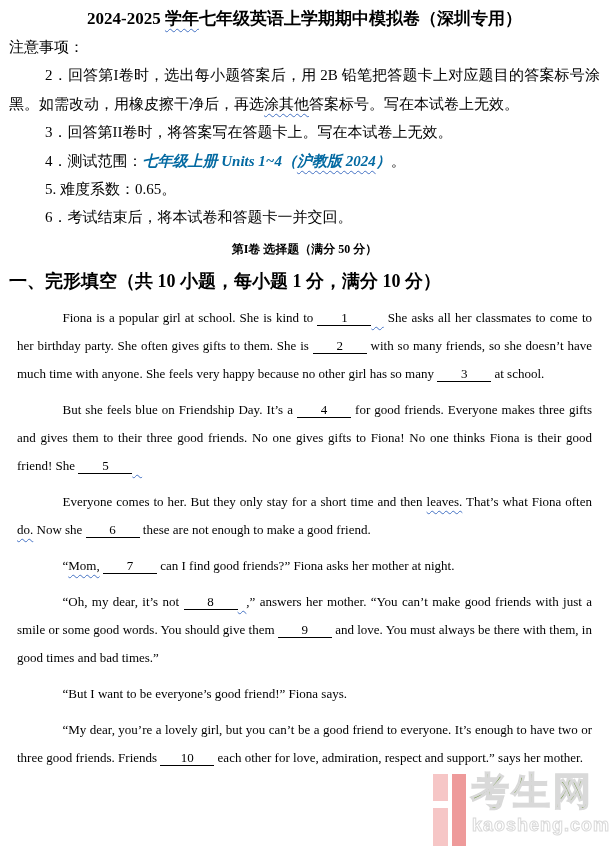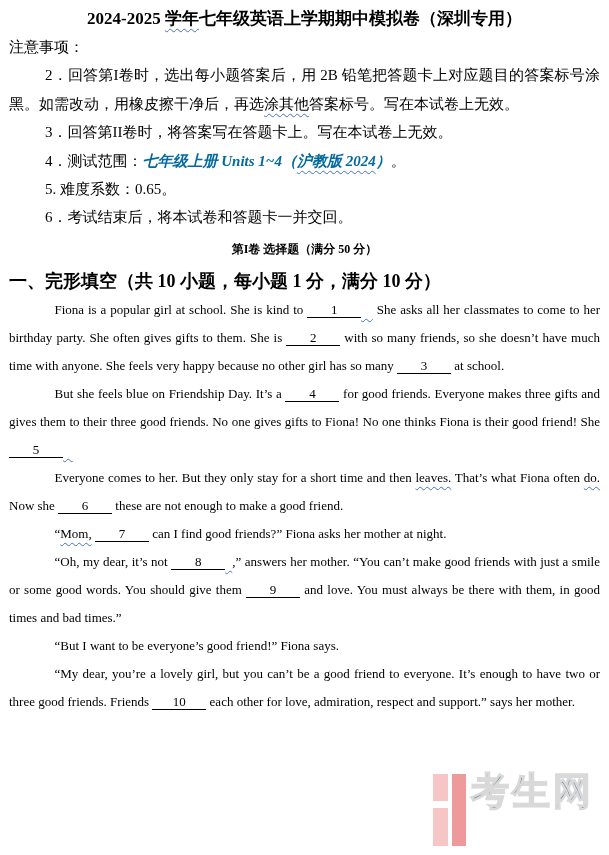--- a/index.html
+++ b/index.html
@@ -18,21 +18,21 @@
   .cn{font-size:15px;line-height:28.4px;margin:0;text-align:justify;}
   .cn.ind{text-indent:2.4em;}
   .section-heading{
     text-align:center;font-weight:bold;font-size:12px;line-height:35px;margin:0;
   }
   .cloze-heading{
     font-weight:bold;font-size:18px;line-height:29px;margin:0;
   }
   .instr{font-size:13.2px;line-height:28.4px;margin:0;text-align:justify;}
   .en{
-    font-size:13px;line-height:28px;margin:0;text-align:justify;
+    font-size:13px;line-height:28px;margin:8px;text-align:justify;
     text-indent:3.5em;
   }
   .sq{
     text-decoration-line:underline;
     text-decoration-style:wavy;
     text-decoration-color:#4472c4;
     text-decoration-thickness:1px;
     text-underline-offset:4px;
   }
   .red{color:#0369a1;font-weight:bold;font-style:italic;}
@@ -44,37 +44,38 @@
   
   .watermark{position:absolute;left:433px;top:772px;width:170px;height:78px;z-index:0;}
   .wm-bar{position:absolute;}
   .wm-bar1a{left:0;top:2px;width:15px;height:27px;background:#f6c6c6;}
   .wm-bar1b{left:0;top:36px;width:15px;height:38px;background:#f6c6c6;}
   .wm-bar2{left:19px;top:2px;width:14px;height:72px;background:#ee9a9a;}
   .wm-cn{
     position:absolute;left:38px;top:-3px;
     font-family:"Liberation Sans","DejaVu Sans",sans-serif;
     font-weight:bold;font-size:38px;line-height:44px;letter-spacing:3px;
-    color:#0c4a6e;-webkit-text-stroke:1.5px #d9d9d9;
+    color:#4d7c0f;-webkit-text-stroke:1.5px #d9d9d9;
   }
   .wm-en{
     position:absolute;left:39px;top:43px;
     font-family:"Liberation Sans","DejaVu Sans",sans-serif;
     font-weight:bold;font-size:18px;letter-spacing:1px;
     color:#ffffff;-webkit-text-stroke:1px #d9d9d9;
   }
 </style>
 </head>
 <body>
 
 <div class="watermark">
   <div class="wm-bar wm-bar1a"></div>
   <div class="wm-bar wm-bar1b"></div>
   <div class="wm-bar wm-bar2"></div>
   <div class="wm-cn">考生网</div>
+  <div class="wm-en">kaosheng.com</div>
 </div>
 
 <div class="doc">
   <p class="title"><span>2024-2025 </span><span class="sq">学年</span><span>七年级英语上学期期中模拟卷（深圳专用）</span></p>
 
   <p class="cn">注意事项：</p>
   <div>
       <p class="cn ind"><span>2．回答第I卷时，选出每小题答案后，用 2B 铅笔把答题卡上对应题目的答案标号涂黑。如需改动，用橡皮擦干净后，再选</span><span class="sq">涂其他</span><span>答案标号。写在本试卷上无效。</span></p>
       <p class="cn ind"><span>3．回答第II卷时，将答案写在答题卡上。写在本试卷上无效。</span></p>
       <p class="cn ind"><span>4．测试范围：</span><span class="red">七年级上册 Units 1~4（</span><span class="red sq">沪教版 2024</span><span class="red">）</span><span>。</span></p>

